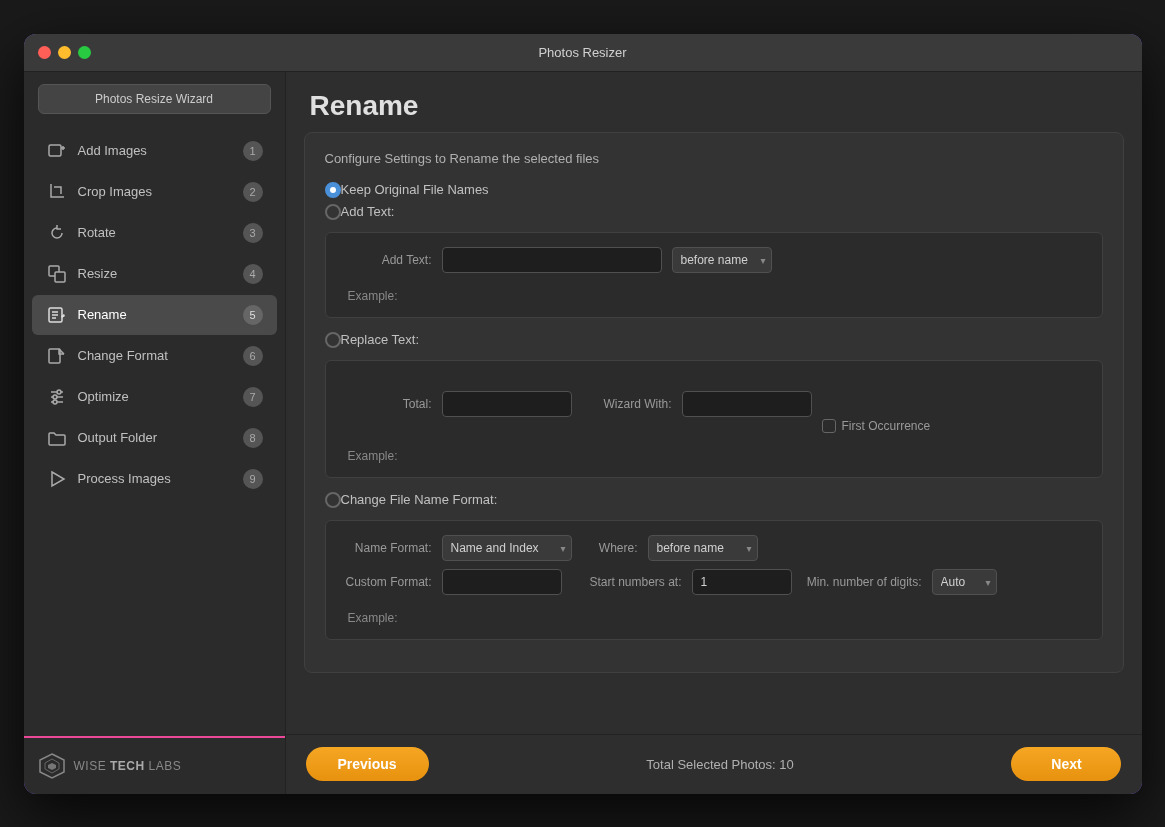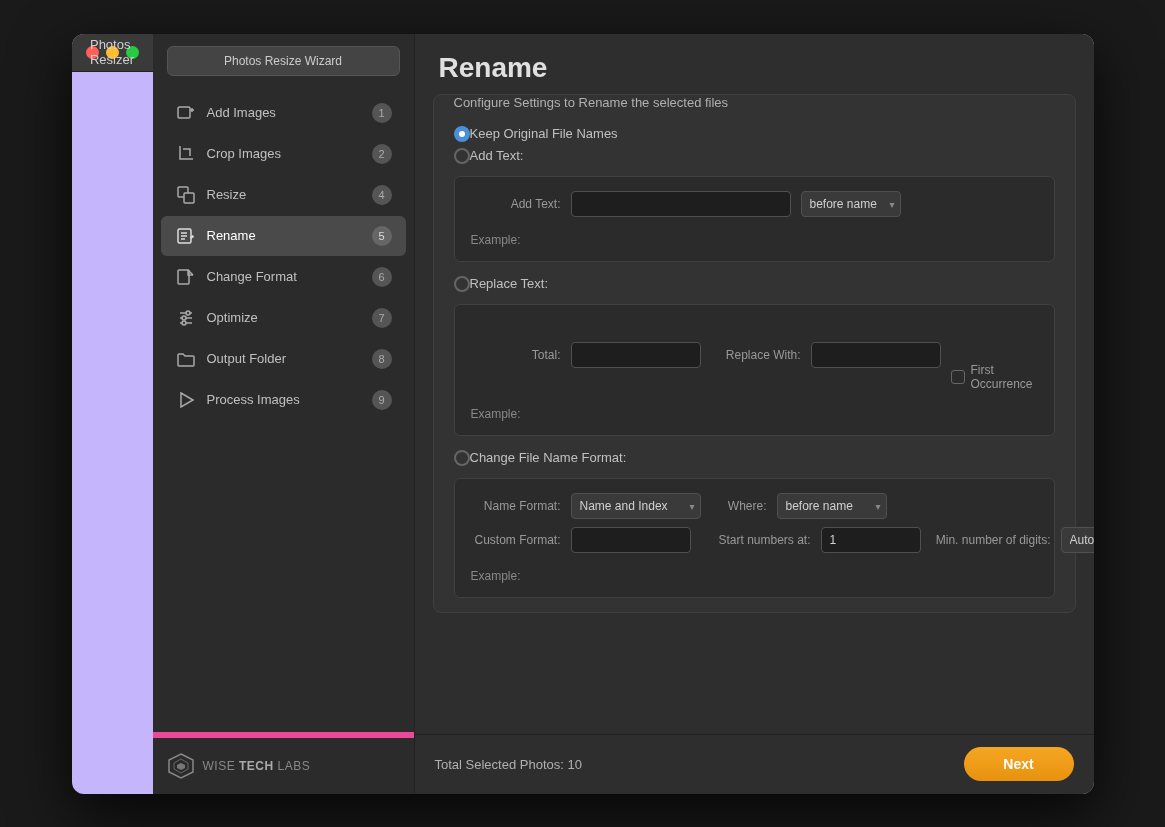--- a/index.html
+++ b/index.html
@@ -5,27 +5,27 @@
     * { box-sizing: border-box; margin: 0; padding: 0; }
     body {
       background: #1a1a1a;
       display: flex;
       justify-content: center;
       align-items: center;
       min-height: 100vh;
       font-family: -apple-system, BlinkMacSystemFont, 'Segoe UI', sans-serif;
     }
     .window {
-      width: 1022px;
+      width: 1118px;
       height: 760px;
-      background: #c4b5fd;
+      background: #8b5cf6;
       border-radius: 12px;
       overflow: hidden;
       display: flex;
-      flex-direction: row;
+      flex-direction: column;
       box-shadow: 0 20px 60px rgba(0,0,0,0.8);
     }
     .title-bar {
       height: 38px;
       background: #3a3a3a;
       display: flex;
       align-items: center;
       padding: 0 14px;
       border-bottom: 1px solid #222;
       flex-shrink: 0;
@@ -121,21 +121,21 @@
     }
     .nav-item.active .nav-badge {
       background: #666;
       color: #ddd;
     }
     .sidebar-footer {
       padding: 14px;
       display: flex;
       align-items: center;
       gap: 8px;
-      border-top: 6px solid #ec4899;
+      border-top: 2px solid #ec4899;
       text-align: center;
     }
     .sidebar-footer-logo {
       width: 28px;
       height: 28px;
     }
     .sidebar-footer-text {
       font-size: 12px;
       color: #888;
       font-weight: 500;
@@ -164,21 +164,21 @@
     }
     .panel-body {
       flex: 1;
       padding: 0 18px;
       overflow-y: auto;
     }
     .settings-card {
       background: #333;
       border-radius: 8px;
       border: 1px solid #404040;
-      padding: 0 20px;
+      padding: 18px 20px;
     }
     .settings-card-title {
       font-size: 13px;
       color: #b0b0b0;
       margin-bottom: 16px;
     }
     
     .radio-row {
       display: flex;
       align-items: center;
@@ -269,20 +269,21 @@
       top: 50%;
       transform: translateY(-50%);
       color: #888;
       font-size: 10px;
       pointer-events: none;
     }
     .example-row {
       display: flex;
       align-items: center;
       padding: 8px 0 0;
+      margin-left: 6px;
     }
     .example-label {
       font-size: 12px;
       color: #888;
     }
     .checkbox-row {
       display: flex;
       align-items: center;
       gap: 6px;
       margin-top: 44px;
@@ -369,20 +370,30 @@
           <div class="nav-icon">
             <svg width="18" height="18" viewBox="0 0 18 18" fill="none">
               <polyline points="3,1 3,14 16,14" stroke="#aaa" stroke-width="1.5" fill="none"></polyline>
               <polyline points="6,4 13,4 13,11" stroke="#aaa" stroke-width="1.5" fill="none"></polyline>
             </svg>
           </div>
           <span>Crop Images</span>
           <div class="nav-badge">2</div>
         </div>
 
+        <div class="nav-item">
+          <div class="nav-icon">
+            <svg width="18" height="18" viewBox="0 0 18 18" fill="none">
+              <path d="M14 9A5 5 0 1 1 9 4" stroke="#aaa" stroke-width="1.5" fill="none"></path>
+              <polyline points="9,1 9,5 13,5" stroke="#aaa" stroke-width="1.5" fill="none"></polyline>
+            </svg>
+          </div>
+          <span>Rotate</span>
+          <div class="nav-badge">3</div>
+        </div>
 
         <div class="nav-item">
           <div class="nav-icon">
             <svg width="18" height="18" viewBox="0 0 18 18" fill="none">
               <rect x="1" y="1" width="10" height="10" rx="1" stroke="#aaa" stroke-width="1.5" fill="none"></rect>
               <rect x="7" y="7" width="10" height="10" rx="1" stroke="#aaa" stroke-width="1.5" fill="#2b2b2b"></rect>
             </svg>
           </div>
           <span>Resize</span>
           <div class="nav-badge">4</div>
@@ -499,21 +510,21 @@
 
           <div class="radio-row">
             <div class="radio-circle"></div>
             <span class="radio-label">Replace Text:</span>
           </div>
 
           <div class="form-box">
             <div class="form-row">
               <span class="form-label">Total:</span>
               <input class="form-input medium" type="text" value="" style="">
-              <span class="form-label" style="min-width:90px; text-align:right;">Replace With:</span>
+              <span class="form-label" style="min-width:90px; text-align:right;">Wizard With:</span>
               <input class="form-input medium" type="text" value="" style="">
               <div class="checkbox-row">
                 <div class="checkbox-box"></div>
                 <span class="checkbox-label">First Occurrence</span>
               </div>
             </div>
             <div class="example-row">
               <span class="example-label">Example:</span>
             </div>
           </div>
@@ -559,18 +570,19 @@
             </div>
             <div class="example-row">
               <span class="example-label">Example:</span>
             </div>
           </div>
 
         </div>
       </div>
 
       <div class="panel-footer">
+        <button class="btn-orange">Previous</button>
         <span class="footer-status">Total Selected Photos: 10</span>
         <button class="btn-orange">Next</button>
       </div>
     </div>
   </div>
 </div>
 
 </body></html>

